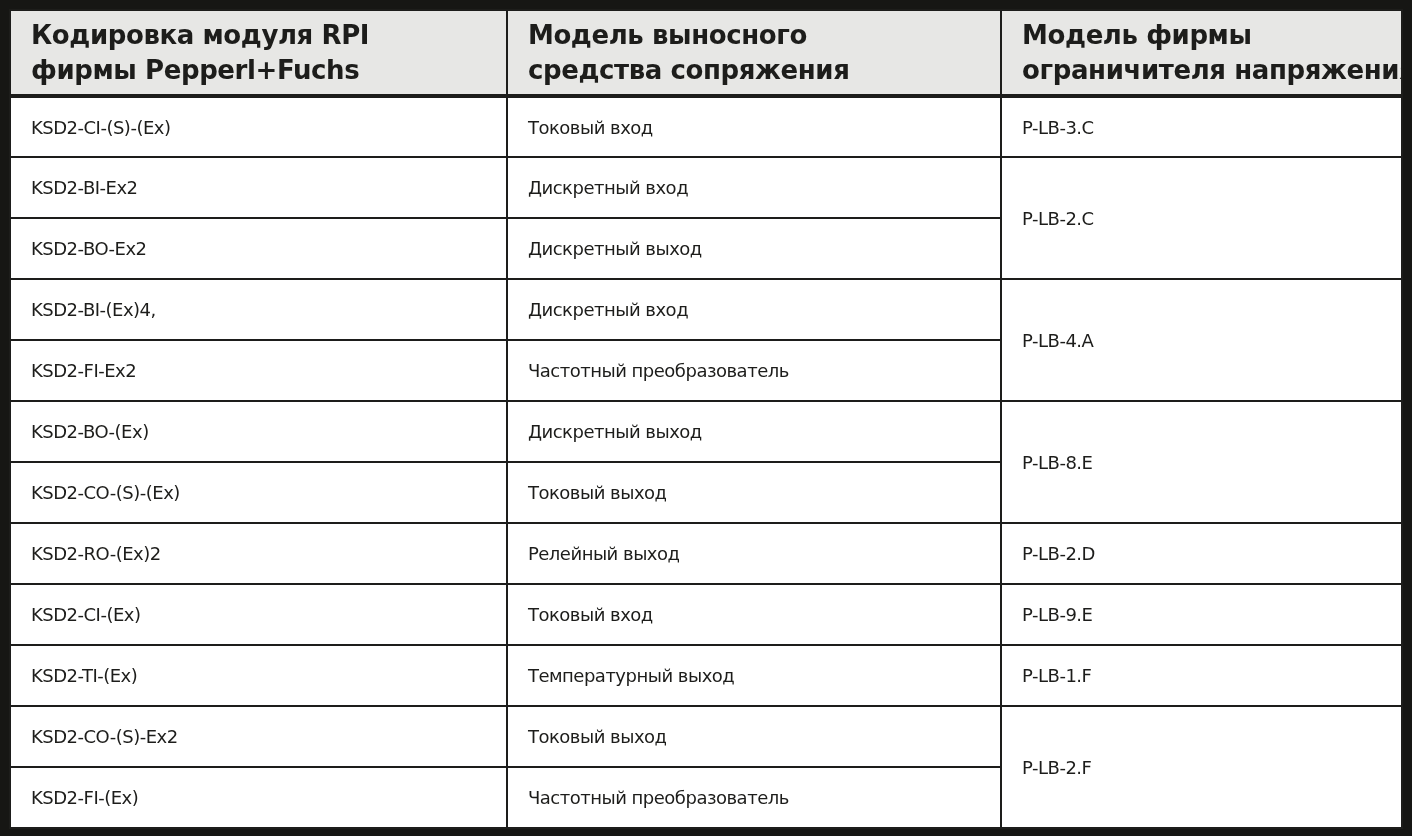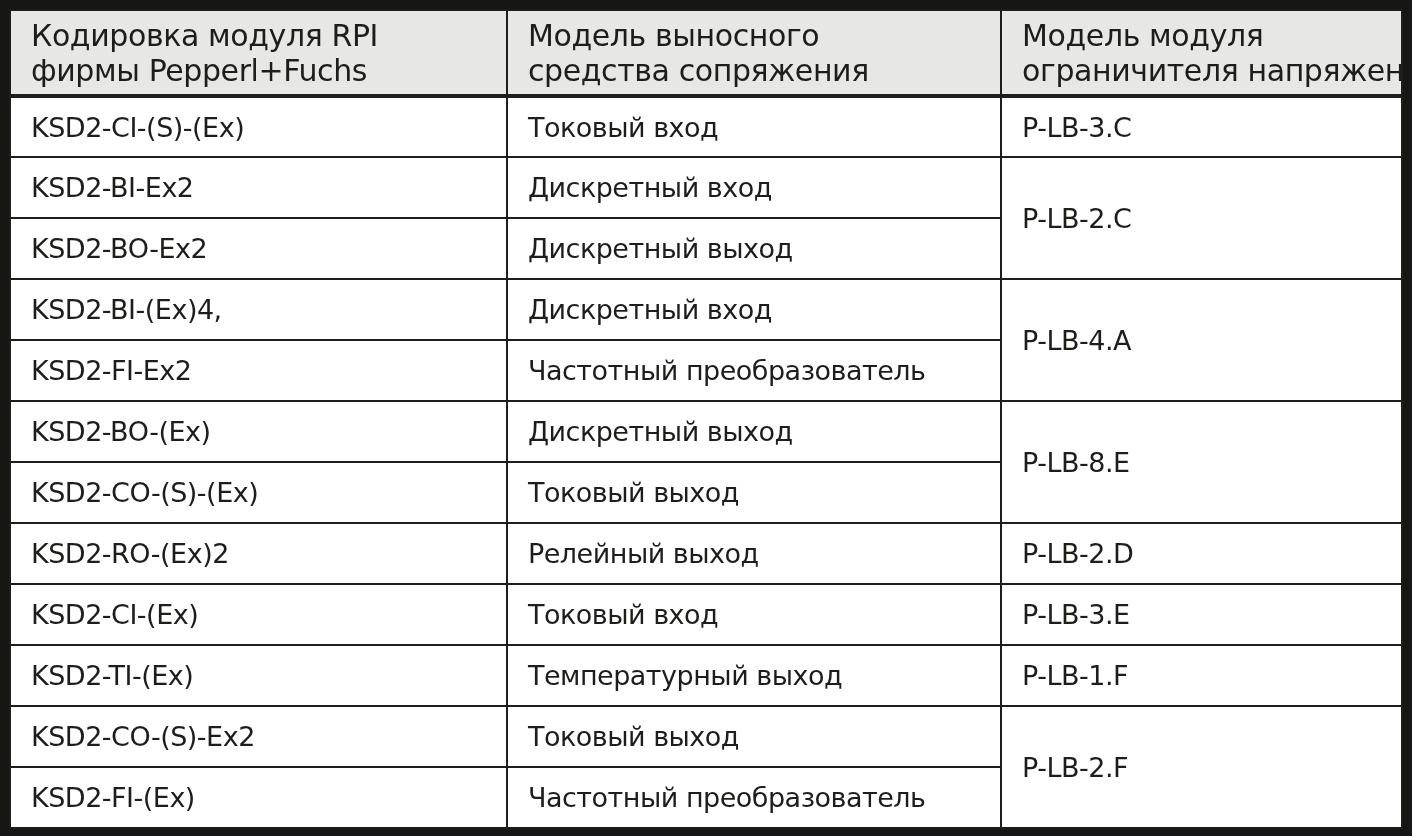--- a/index.html
+++ b/index.html
@@ -37,28 +37,28 @@
     text-align:left;
     padding:0 10px 0 20px;
     background:var(--cell-bg);
     white-space:nowrap;
     overflow:hidden;
   }
   thead th{
     background:var(--header-bg);
     border-bottom:4px solid var(--border);
     height:86px;
-    font-size:30px;
-    font-weight:normal;
+    font-size:26px;
+    font-weight:bold;
     line-height:35px;
     letter-spacing:-0.4px;
   }
   tbody td{
     height:61px;
-    font-size:27px;
+    font-size:18px;
     font-weight:normal;
     letter-spacing:-0.5px;
   }
 </style>
 </head>
 <body>
 
 <div class="frame">
   <table class="rpi">
     <colgroup>
@@ -70,21 +70,21 @@
       <tr>
         <th>
           <div>Кодировка модуля RPI</div>
           <div>фирмы Pepperl+Fuchs</div>
         </th>
         <th>
           <div>Модель выносного</div>
           <div>средства сопряжения</div>
         </th>
         <th>
-          <div>Модель модуля</div>
+          <div>Модель фирмы</div>
           <div>ограничителя напряжения</div>
         </th>
       </tr>
     </thead>
     <tbody>
       <tr>
         <td>KSD2-CI-(S)-(Ex)</td>
         <td>Токовый вход</td>
         <td>P-LB-3.C</td>
       </tr>
@@ -116,21 +116,21 @@
         <td>Токовый выход</td>
       </tr>
       <tr>
         <td>KSD2-RO-(Ex)2</td>
         <td>Релейный выход</td>
         <td>P-LB-2.D</td>
       </tr>
       <tr>
         <td>KSD2-CI-(Ex)</td>
         <td>Токовый вход</td>
-        <td>P-LB-3.E</td>
+        <td>P-LB-9.E</td>
       </tr>
       <tr>
         <td>KSD2-TI-(Ex)</td>
         <td>Температурный выход</td>
         <td>P-LB-1.F</td>
       </tr>
       <tr>
         <td>KSD2-CO-(S)-Ex2</td>
         <td>Токовый выход</td>
         <td rowspan="2">P-LB-2.F</td>

